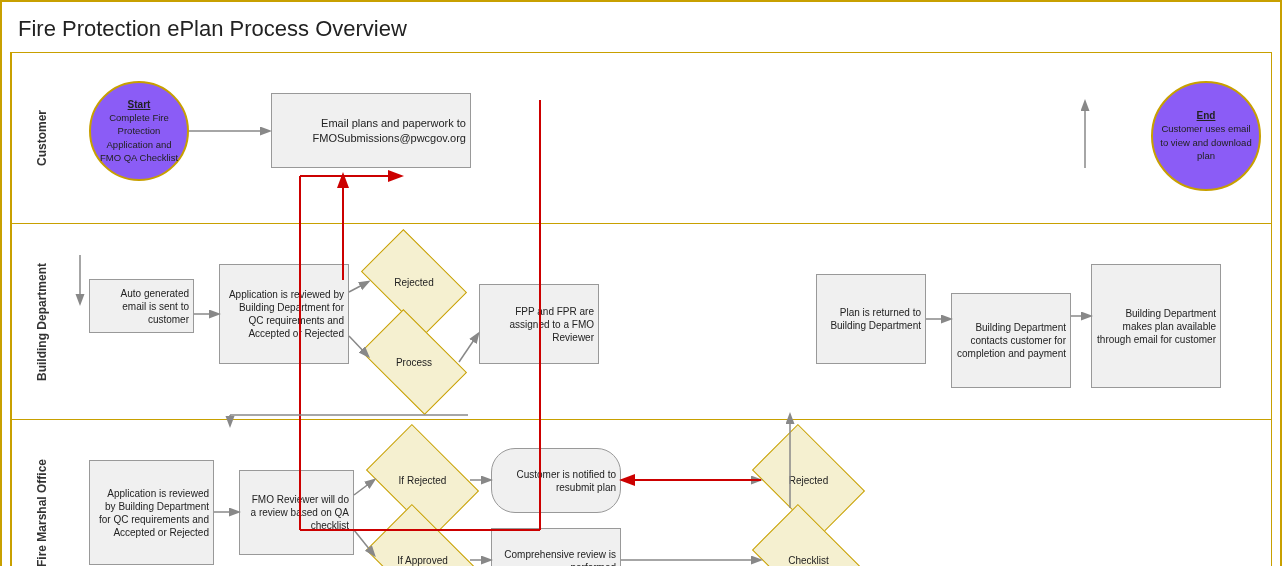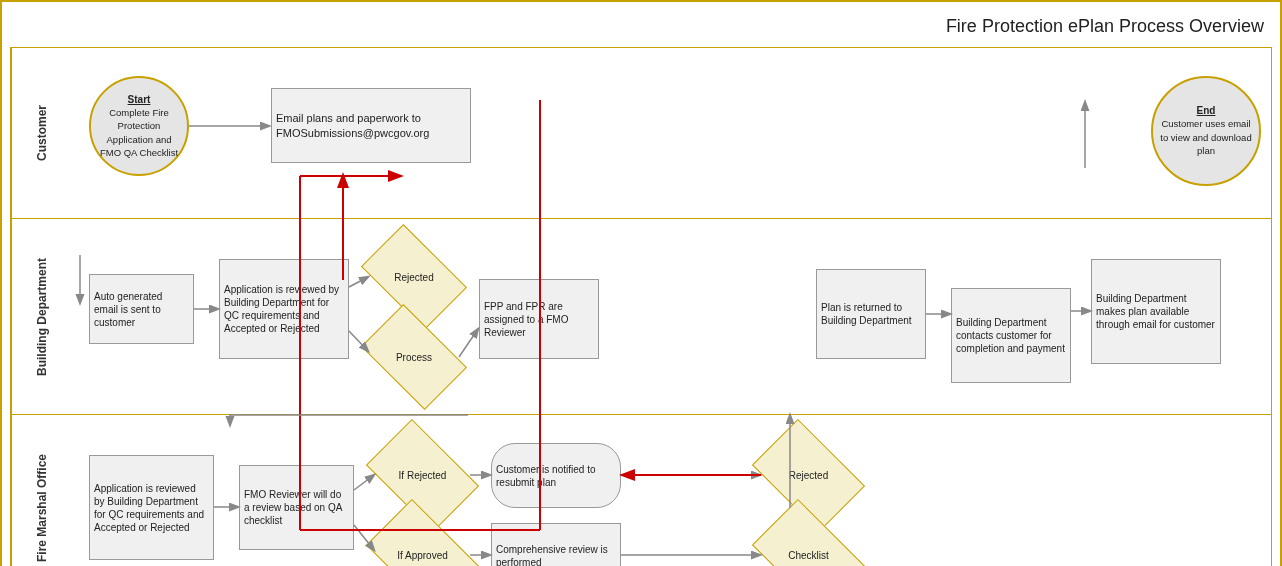--- a/index.html
+++ b/index.html
@@ -9,25 +9,24 @@
       font-size: 11px;
     }
     .diagram-wrapper {
       width: 1282px;
       min-height: 566px;
       background: #fff;
       border: 2px solid #c8a000;
       padding: 8px;
     }
     .diagram-title {
-      font-size: 18px;
+      font-size: 22px;
       font-weight: normal;
       padding: 6px 8px 10px 8px;
       color: #222;
-      text-align: right;
     }
     .lanes-container {
       display: flex;
       flex-direction: column;
       border: 1.5px solid #c8a000;
     }
     .lane {
       display: flex;
       border-bottom: 1.5px solid #c8a000;
       min-height: 155px;
@@ -59,29 +58,29 @@
     }
 
     
     .flow-box {
       position: absolute;
       background: #f0f0f0;
       border: 1.5px solid #999;
       display: flex;
       align-items: center;
       justify-content: center;
-      text-align: left;
+      text-align: right;
       padding: 4px;
       font-size: 10px;
       line-height: 1.3;
       color: #222;
     }
     .flow-oval {
       position: absolute;
-      background: #e5e5e5;
+      background: #8b5cf6;
       border: 2.5px solid #c8a000;
       border-radius: 50%;
       display: flex;
       align-items: center;
       justify-content: center;
       text-align: center;
       padding: 4px;
       font-size: 10px;
       line-height: 1.3;
       color: #222;
@@ -179,39 +178,39 @@
           <line x1="118" y1="78" x2="198" y2="78" stroke="#888" stroke-width="1.5" marker-end="url(#arrow-gray)"></line>
 
         </svg>
       </div>
     </div>
 
     <div class="lane" id="lane2" style="min-height:195px;">
       <div class="lane-label">Building Department</div>
       <div class="lane-content" style="position:relative; height:195px;">
 
-        <div class="flow-box" style="left:18px; top:55px; width:105px; height:70px;">Auto generated email is sent to customer</div>
+        <div class="flow-box" style="left:18px; top:55px; width:105px; height:54px;">Auto generated email is sent to customer</div>
 
         <div class="flow-box" style="left:148px; top:40px; width:130px; height:100px;">Application is reviewed by Building Department for QC requirements and Accepted or Rejected</div>
 
         <div class="flow-diamond" style="left:298px; top:28px; width:90px; height:60px;">
           <span>Rejected</span>
         </div>
 
         <div class="flow-diamond" style="left:298px; top:108px; width:90px; height:60px;">
           <span>Process</span>
         </div>
 
         <div class="flow-box" style="left:408px; top:60px; width:120px; height:80px;">FPP and FPR are assigned to a FMO Reviewer</div>
 
         <div class="flow-box" style="left:745px; top:50px; width:110px; height:90px;">Plan is returned to Building Department</div>
 
         <div class="flow-box" style="left:880px; top:45px; width:120px; height:95px;margin-top:24px;">Building Department contacts customer for completion and payment</div>
 
-        <div class="flow-box" style="left:1020px; top:40px; width:130px; height:105px;">Building Department makes plan available through email for customer</div>
+        <div class="flow-box" style="left:1020px; top:40px; width:130px; height:124px;">Building Department makes plan available through email for customer</div>
 
         <svg class="arrows-svg">
           <defs>
             <marker id="arr-g1" markerWidth="8" markerHeight="8" refX="6" refY="3" orient="auto">
               <path d="M0,0 L0,6 L8,3 z" fill="#888"></path>
             </marker>
             <marker id="arr-r1" markerWidth="8" markerHeight="8" refX="6" refY="3" orient="auto">
               <path d="M0,0 L0,6 L8,3 z" fill="#c00"></path>
             </marker>
           </defs>

